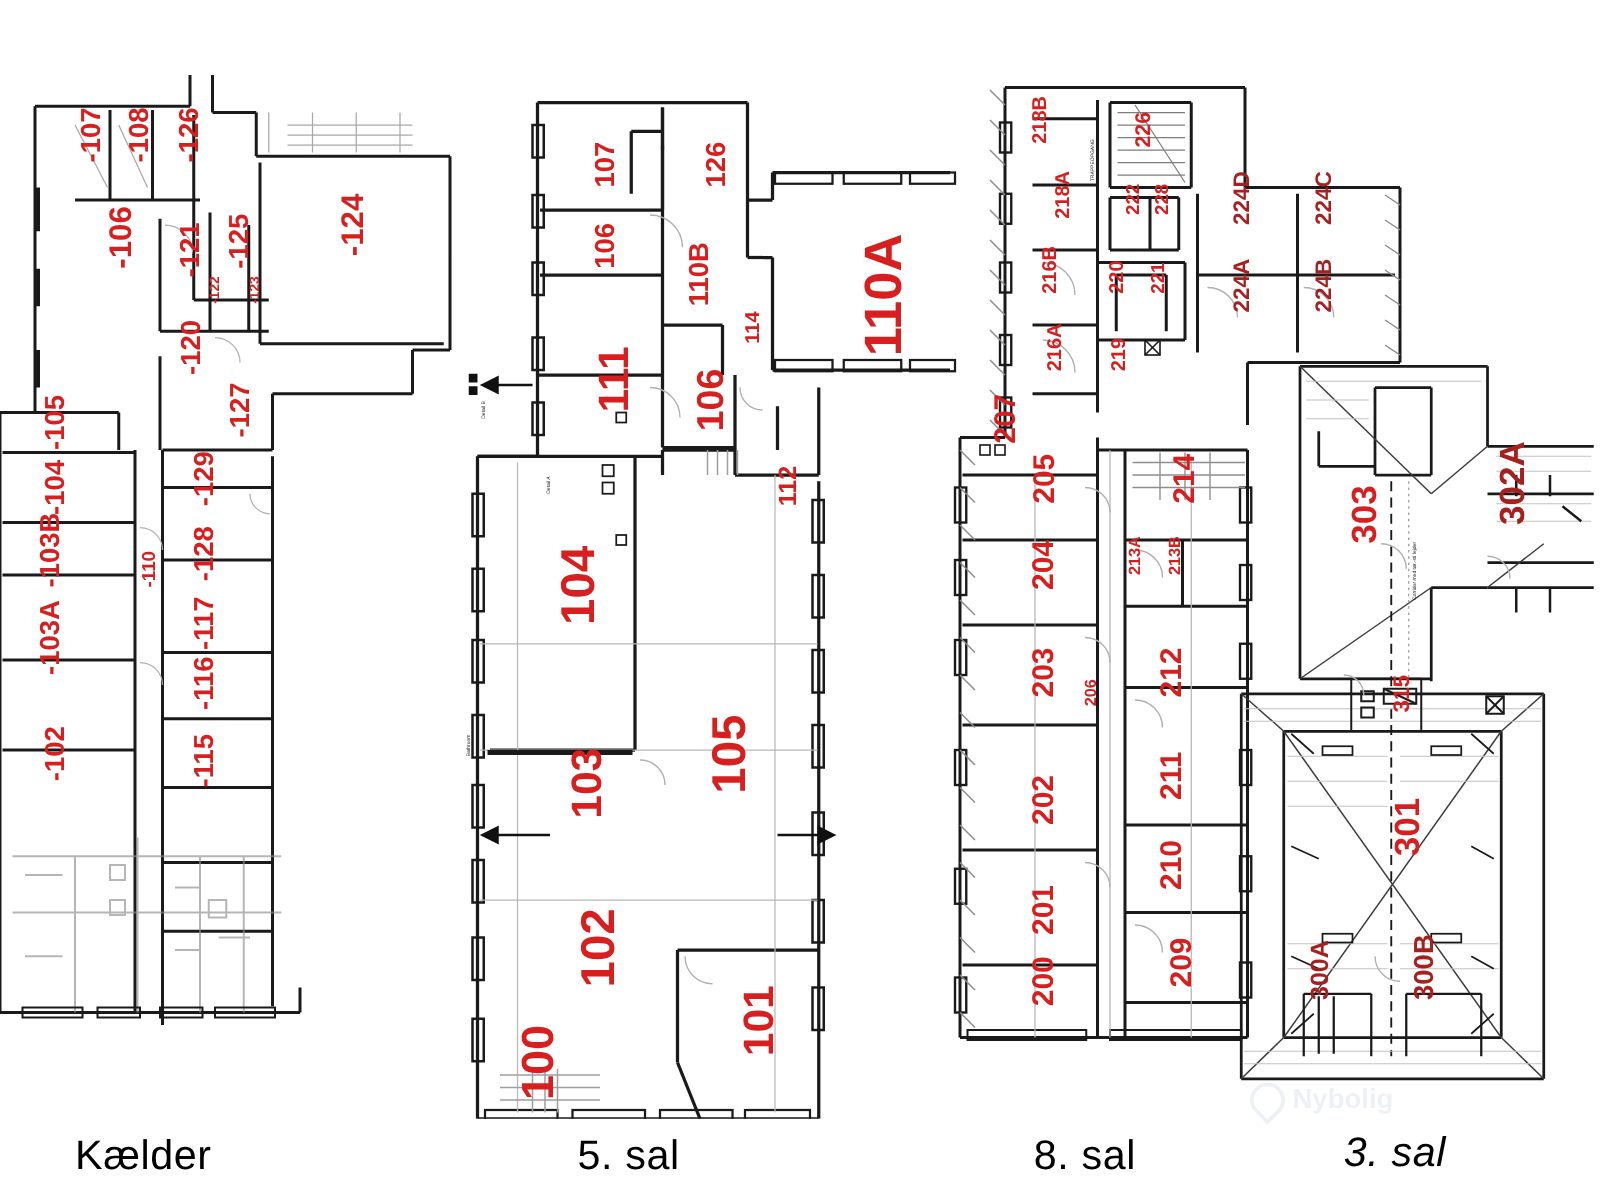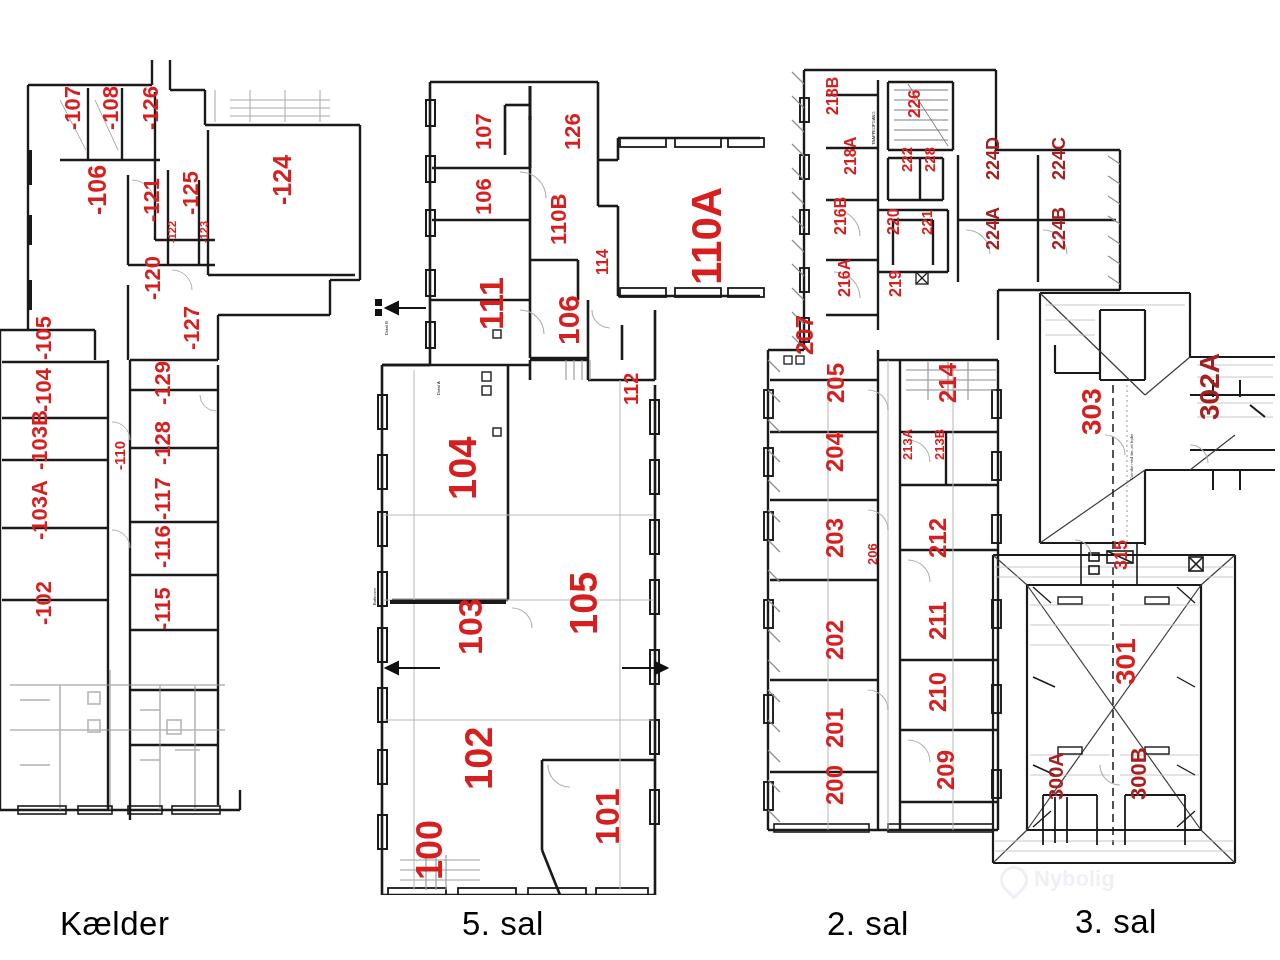--- a/index.html
+++ b/index.html
@@ -724,17 +724,17 @@
       <div class="rm" style="left: 1112px; top: 570px; font-size: 18px; transform: rotate(-90deg);">315</div>
       <div class="rm" style="left: 1112px; top: 685px; font-size: 28px; transform: rotate(-90deg);">301</div>
       <div class="rm dark" style="left: 1046px; top: 800px; font-size: 20px; transform: rotate(-90deg);">300A</div>
       <div class="rm dark" style="left: 1128px; top: 800px; font-size: 22px; transform: rotate(-90deg);">300B</div>
       <div class="tiny" style="left: 1130px; top: 480px; font-size: 4px; transform: rotate(-90deg);">Corridor med tør.-sti lejder</div>
     </div>
 
   <div id="captions-layer">
       <div class="floor-label" style="left: 45px; top: 905px; margin-left: 15px;">Kælder</div>
       <div class="floor-label" style="left: 462px; top: 905px;">5. sal</div>
-      <div class="floor-label" style="left: 827px; top: 905px;">2. sal</div>
-      <div class="floor-label" style="left: 1075px; top: 903px;">3. sal</div>
+      <div class="floor-label" style="left: 827px; top: 905px;">8. sal</div>
+      <div class="floor-label" style="left: 1075px; top: 903px; font-style: italic;">3. sal</div>
     </div>
 
 </div>
 
 </body></html>

